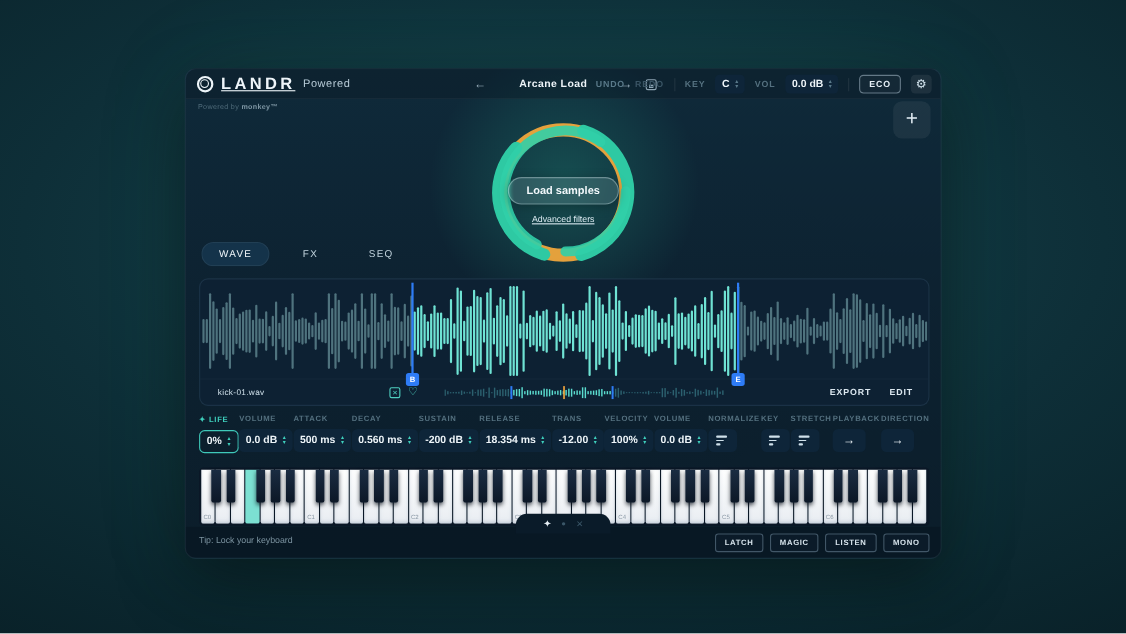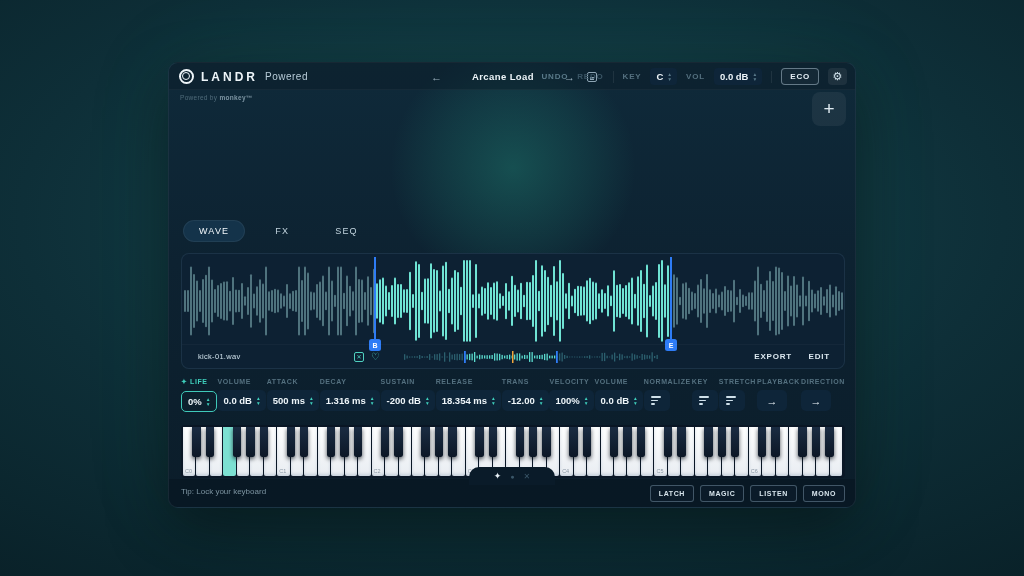--- a/index.html
+++ b/index.html
@@ -23,21 +23,21 @@
     background: radial-gradient(circle, rgba(46,201,163,0.25) 0%, rgba(46,201,163,0.10) 42%, transparent 68%);
     pointer-events:none;
   }
 
   
   .hdr { position:absolute; left:0; top:0; width:100%; height:27px;
          background:rgba(10,26,38,0.45); border-bottom:1px solid rgba(255,255,255,0.04); }
   .hdr-left { position:absolute; left:10px; top:0; height:27px; display:flex; align-items:center; gap:7px; }
   .logo-ring { width:15px; height:15px; border-radius:50%; border:2.5px solid #eef5f9; position:relative; }
   .logo-ring::after { content:""; position:absolute; left:1px; top:1px; width:6px; height:6px; border-radius:50%; border:1.5px solid #eef5f9; }
-  .brand { color:#eef5f9; font-size:12px; font-weight:bold; letter-spacing:3px; }
+  .brand { color:#eef5f9; font-size:15px; font-weight:bold; letter-spacing:3px;text-decoration:underline; }
   .appname { color:#b9cdd9; font-size:10px; letter-spacing:0.5px; }
 
   .hdr-center { position:absolute; left:262px; top:0; height:27px; display:flex; align-items:center; gap:12px; }
   .nav-arrow { color:#9fb4c2; font-size:11px; cursor:default; }
   .preset { color:#eef5f9; font-size:9.5px; font-weight:bold; letter-spacing:0.4px; margin:0 18px; }
   .mini-sq { width:10px; height:10px; border:1px solid #8ea5b4; border-radius:2px; position:relative; display:inline-block; }
   .mini-sq::after { content:""; position:absolute; left:2px; top:4px; right:2px; height:3px; background:#8ea5b4; }
 
   .hdr-right { position:absolute; right:8px; top:0; height:27px; display:flex; align-items:center; gap:9px; }
   .dimtxt { font-size:8px; font-weight:bold; letter-spacing:0.8px; color:#5a7a8a;text-align:right; }
@@ -177,20 +177,29 @@
       </div>
     </div>
 
     <div class="powered">
       <span>Powered by</span>
       <b>monkey™</b>
     </div>
 
     <div class="plus-btn">+</div>
 
+    <div class="hero">
+      <svg width="152" height="152" viewBox="0 0 152 152">
+        <circle cx="76" cy="76" r="57" fill="none" stroke="#f0a63c" stroke-width="12" opacity="0.95"></circle>
+        <circle cx="76" cy="76" r="59" fill="none" stroke="#2ec9a3" stroke-width="11" stroke-dasharray="150 34 120 67" stroke-linecap="round" transform="rotate(-72 76 76)"></circle>
+        <circle cx="74" cy="75" r="55" fill="none" stroke="#31cfa8" stroke-width="9" stroke-dasharray="180 52 86 28" stroke-linecap="round" transform="rotate(118 76 76)" opacity="0.9"></circle>
+      </svg>
+      <button class="load-btn">Load samples</button>
+      <a class="adv-link">Advanced filters</a>
+    </div>
 
     <div class="tabs" id="tabs">
         <div class="tab active">WAVE</div>
         <div class="tab">FX</div>
         <div class="tab">SEQ</div>
       </div>
 
     <div class="wave-panel">
       <svg class="wave-main" id="wavesvg" width="660" height="86">
           <rect x="1" y="32.0" width="2" height="22.0" rx="1" fill="#4f737e"></rect>
@@ -563,21 +572,21 @@
             <span class="pval">500 ms</span>
             <span class="pstep">
               <span>▴</span>
               <span>▾</span>
             </span>
           </div>
         </div>
         <div class="param">
           <div class="plabel">DECAY</div>
           <div class="pbox">
-            <span class="pval">1.316 ms</span>
+            <span class="pval">0.560 ms</span>
             <span class="pstep">
               <span>▴</span>
               <span>▾</span>
             </span>
           </div>
         </div>
         <div class="param">
           <div class="plabel">SUSTAIN</div>
           <div class="pbox">
             <span class="pval">-200 dB</span>

